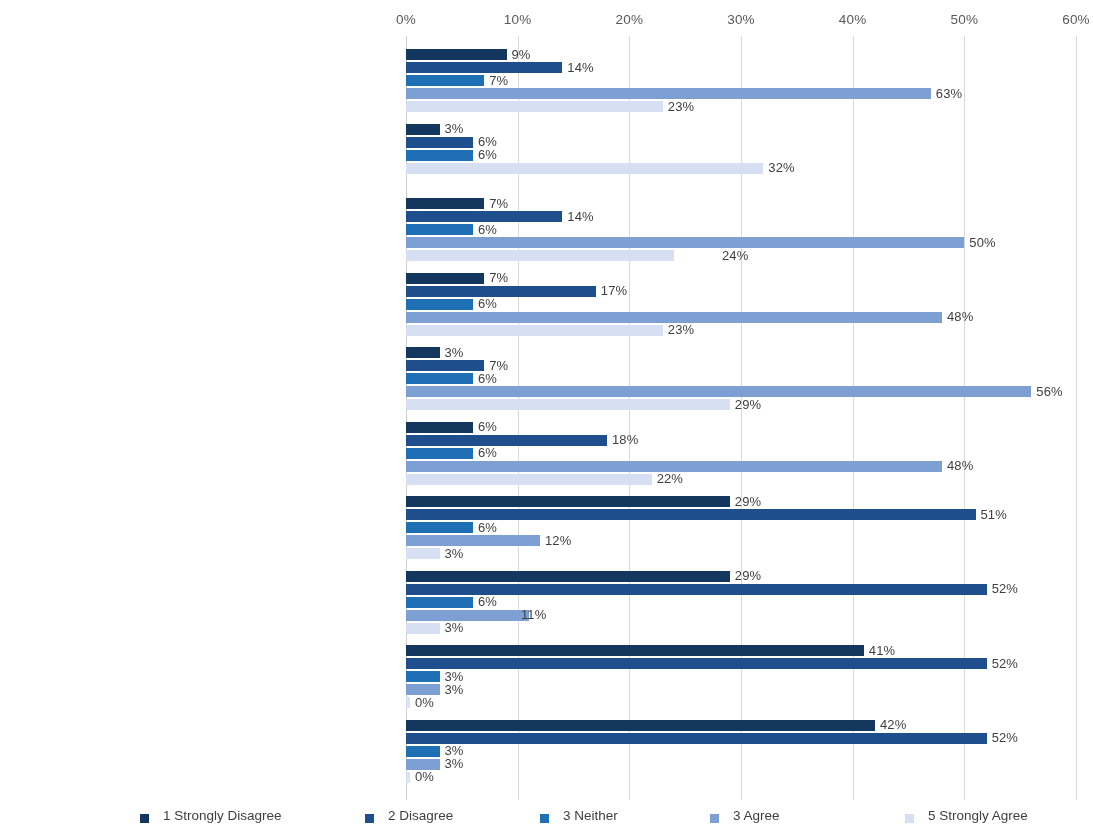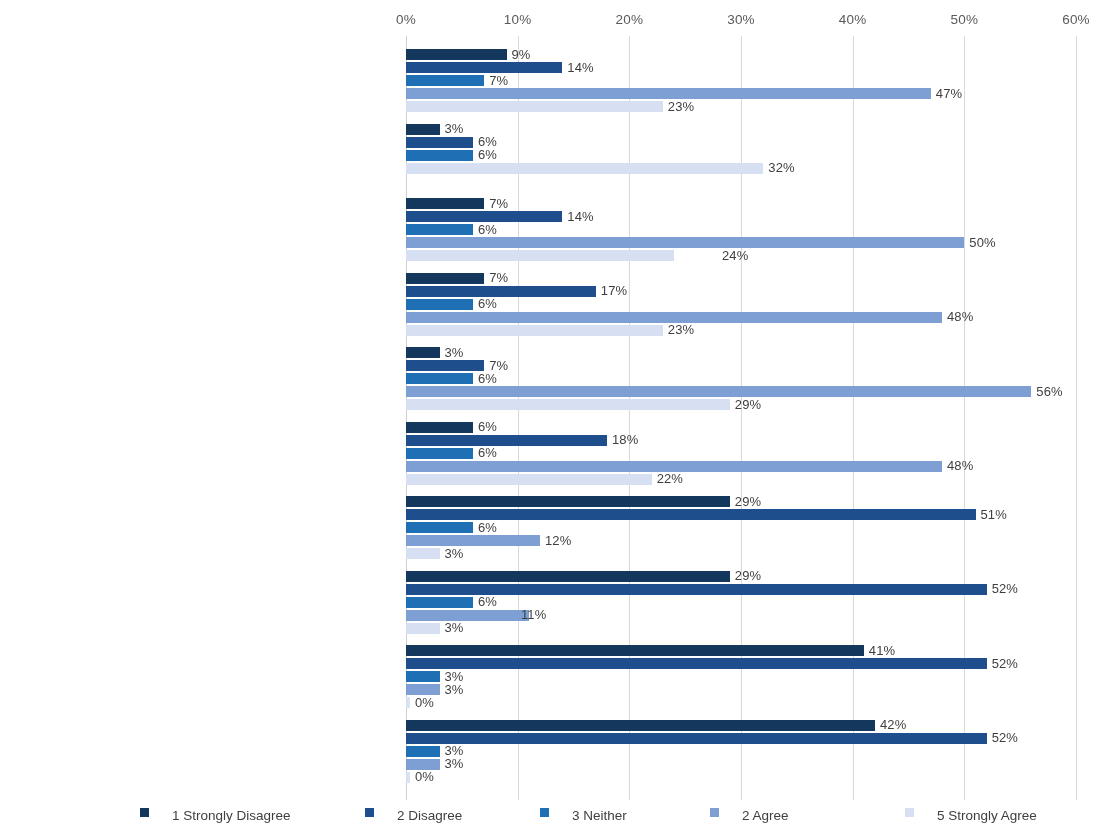--- a/index.html
+++ b/index.html
@@ -99,22 +99,22 @@
     position: absolute;
     left: 0;
     top: 808px;
     width: 1093px;
     height: 26px;
   }
   .legend-item {
     position: absolute;
     top: 0;
     display: flex;
-    align-items: flex-start;
-    gap: 23px;
+    align-items: flex-end;
+    gap: 14px;
     white-space: nowrap;
   }
   .legend-swatch {
     width: 9px;
     height: 9px;
     flex: 0 0 auto;
   }
   .legend-text {
     font-size: 13.5px;
     color: #404040;
@@ -154,21 +154,21 @@
           <div class="bar-line">
             <div class="bar" style="background: rgb(31, 78, 140); width: 156.333px;"></div>
             <div class="bar-value" style="left: 156.333px;">14%</div>
           </div>
           <div class="bar-line">
             <div class="bar" style="background: rgb(31, 111, 181); width: 78.1667px;"></div>
             <div class="bar-value" style="left: 78.1667px;">7%</div>
           </div>
           <div class="bar-line">
             <div class="bar" style="background: rgb(126, 159, 212); width: 524.833px;"></div>
-            <div class="bar-value" style="left: 524.833px;">47%</div>
+            <div class="bar-value" style="left: 524.833px;">63%</div>
           </div>
           <div class="bar-line">
             <div class="bar" style="background: rgb(214, 224, 242); width: 256.833px;"></div>
             <div class="bar-value" style="left: 256.833px;">23%</div>
           </div>
         </div>
         <div class="cat-row" style="top: 87.5px;">
           <div class="bar-line">
             <div class="bar" style="background: rgb(20, 55, 94); width: 33.5px;"></div>
             <div class="bar-value" style="left: 33.5px;">3%</div>
@@ -386,21 +386,21 @@
       <div class="legend-item" style="left: 365px;">
         <span class="legend-swatch" style="background: rgb(31, 78, 140);"></span>
         <span class="legend-text">2 Disagree</span>
       </div>
       <div class="legend-item" style="left: 540px;">
         <span class="legend-swatch" style="background: rgb(31, 111, 181);"></span>
         <span class="legend-text">3 Neither</span>
       </div>
       <div class="legend-item" style="left: 710px;">
         <span class="legend-swatch" style="background: rgb(126, 159, 212);"></span>
-        <span class="legend-text">2 Agree</span>
+        <span class="legend-text">3 Agree</span>
       </div>
       <div class="legend-item" style="left: 905px;">
         <span class="legend-swatch" style="background: rgb(214, 224, 242);"></span>
         <span class="legend-text">5 Strongly Agree</span>
       </div>
     </div>
 
 </div>
 
 </body></html>

